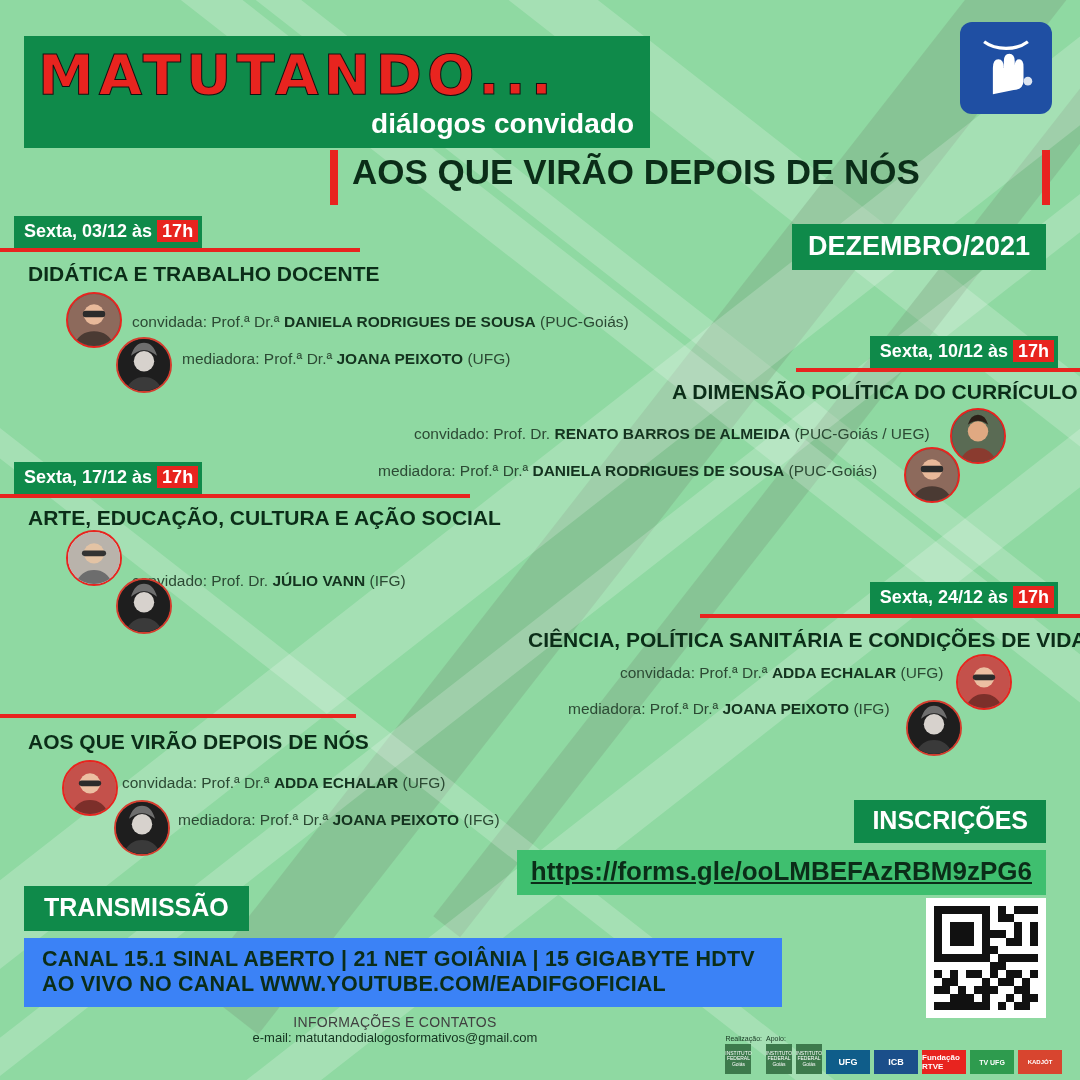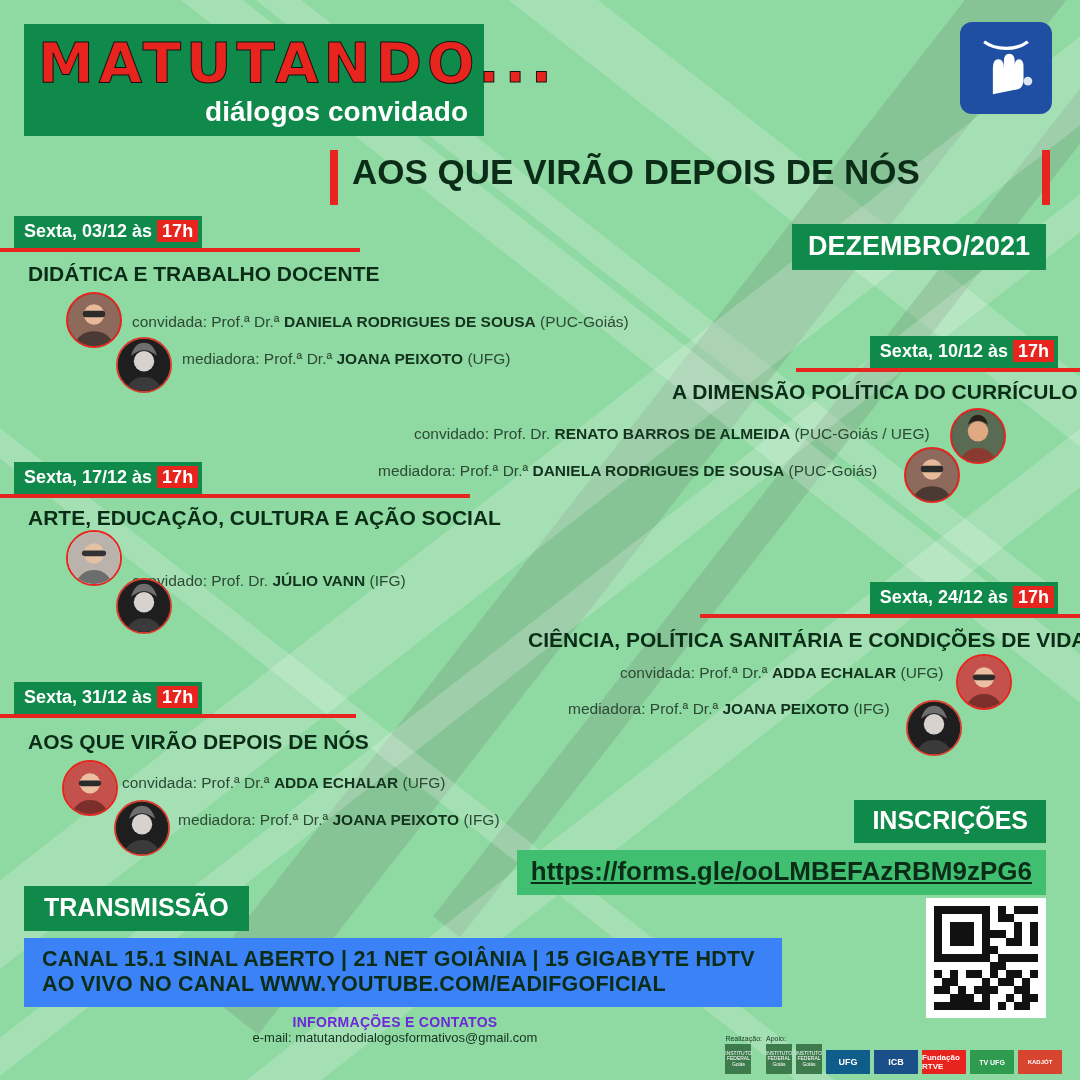--- a/index.html
+++ b/index.html
@@ -24,22 +24,22 @@
   .b5 { width: 1600px; height: 46px; top: 810px; left: -200px; transform: rotate(-38deg); }
   .b6 { width: 1600px; height: 38px; top: 300px; left: -180px; transform: rotate(38deg); }
   .b7 { width: 1600px; height: 24px; top: 900px; left: -200px; transform: rotate(38deg); }
   .diag-dark1 { width: 1700px; height: 80px; top: 300px; left: -100px; transform: rotate(-52deg); }
   .diag-dark2 { width: 1700px; height: 34px; top: 240px; left: 120px; transform: rotate(-52deg); }
 
   .wrap { position: relative; z-index: 2; width: 1080px; height: 1080px; }
 
   
   .logo-block {
-    position: absolute; left: 24px; top: 24px;
-    width: 460px; height: 112px;
+    position: absolute; left: 24px; top: 36px;
+    width: 626px; height: 112px;
     background: #0f8a4a;
   }
   .logo-matutando {
     position: absolute; left: 14px; top: 6px;
     font-size: 56px; font-weight: bold; letter-spacing: 5px;
     color: #e8241f;
     -webkit-text-stroke: 1px #111;
     font-family: "DejaVu Sans", sans-serif;
   }
   .logo-sub {
@@ -122,21 +122,21 @@
     padding: 7px 20px 9px 20px;
   }
   .trans-box {
     position: absolute; left: 24px; top: 938px; width: 758px;
     background: #3b82f6; padding: 9px 14px 10px 18px;
   }
   .trans-box div { font-size: 21.5px; font-weight: bold; color: #0b2d18; letter-spacing: 0.2px; }
 
   
   .foot { position: absolute; left: 170px; top: 1014px; width: 450px; text-align: center; }
-  .foot .ft-title { font-size: 14px; font-weight: bold; color: #6d28d9; letter-spacing: .3px; }
+  .foot .ft-title { font-size: 14px; font-weight: normal; color: #404040; letter-spacing: .3px; }
   .foot .ft-line { font-size: 13px; color: #14331f; }
 
   .sponsors { position: absolute; right: 18px; bottom: 6px; display: flex; align-items: flex-end; gap: 7px; }
   .sp-label { font-size: 7px; color: #14331f; }
   .sp-col { display: flex; flex-direction: column; align-items: flex-start; gap: 2px; }
   .sp-box { width: 26px; height: 30px; background: #3d7a4c; display:flex; align-items:center; justify-content:center; color:#fff; font-size:5px; text-align:center; line-height:1.05; padding:1px; }
   .sp-wide { width: 44px; height: 24px; background: #0f5d8a; color: #fff; font-size: 9px; font-weight: bold; display:flex; align-items:center; justify-content:center; }
   .sp-wide.alt { background: #1b4f8a; }
   .sp-wide.rtve { background: #e8241f; font-size: 8px; }
   .sp-wide.tv { background: #2e9b4e; font-size: 7px; }
@@ -282,23 +282,20 @@
   </div>
   <div class="avatar dark" style="left:906px; top:700px; background:#2b2b2b;">
     <svg class="av-face" viewBox="0 0 56 56">
         <rect width="56" height="56" fill="#1e1e1e"></rect>
         <circle cx="28" cy="24" r="11" fill="#d7d2cd"></circle>
         <path d="M8 56 q6 -15 20 -15 q14 0 20 15z" fill="#3a3a3a"></path>
         <path d="M14 18 q14 -12 28 0 q-4 -14 -14 -14 q-10 0 -14 14z" fill="#6e6e6e"></path>
       </svg>
   </div>
 
-  <div class="chip" style="left:14px; top:682px;">
-    <span>Sexta, 31/12 às </span><span class="hour">17h</span>
-  </div>
   <div class="rule" style="left:0px; top:714px; width:356px;"></div>
   <div class="sec-title" style="left:28px; top:730px;">AOS QUE VIRÃO DEPOIS DE NÓS</div>
   <div class="avatar" style="left:62px; top:760px; background:#c96b5a;">
     <svg class="av-face" viewBox="0 0 56 56">
         <rect width="56" height="56" fill="#c4514b"></rect>
         <circle cx="28" cy="23" r="11" fill="#ecbfa2"></circle>
         <rect x="16" y="20" width="24" height="6" rx="3" fill="#2b2b2b"></rect>
         <path d="M8 56 q6 -15 20 -15 q14 0 20 15z" fill="#7c2f2a"></path>
       </svg>
   </div>

